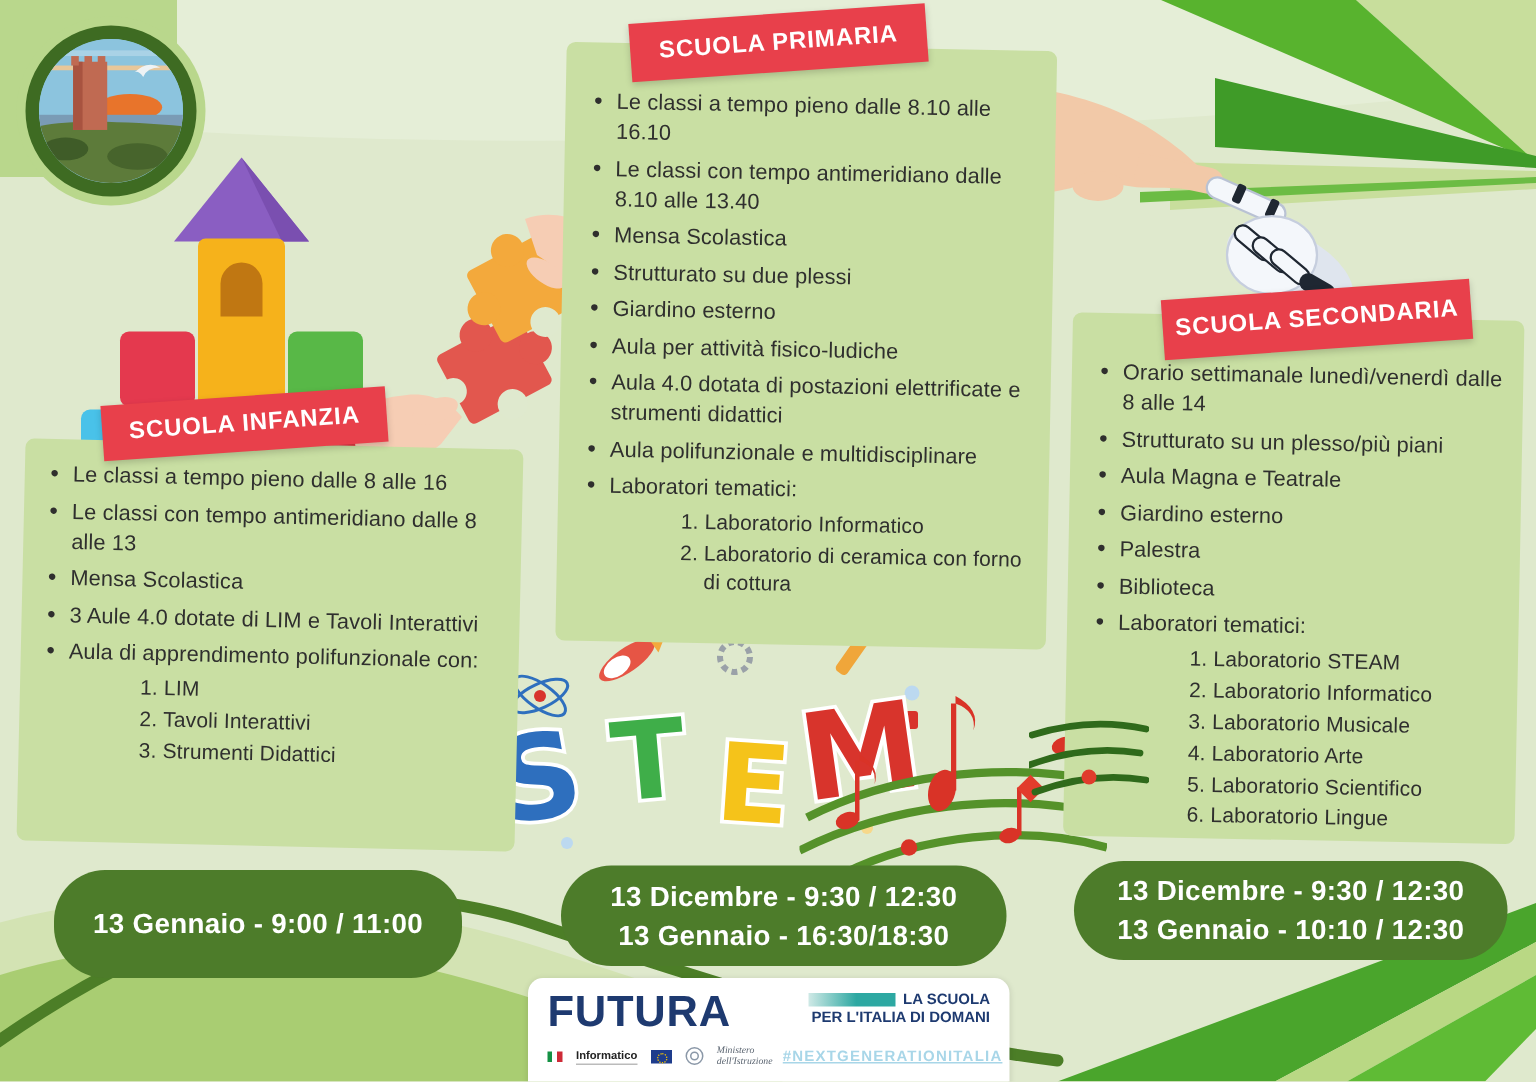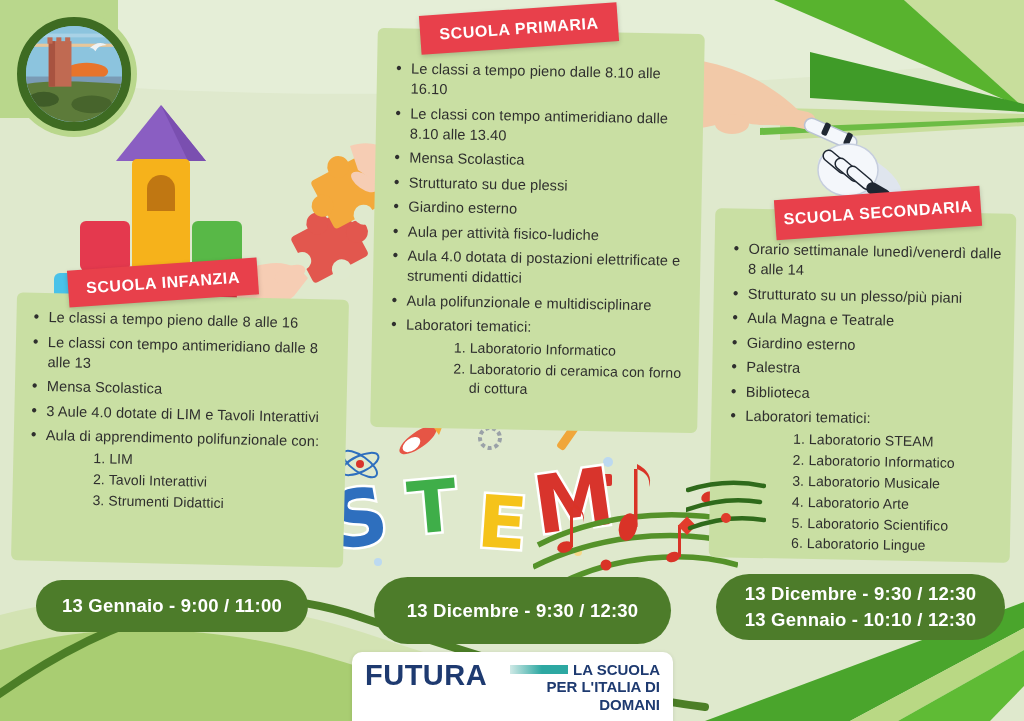--- a/index.html
+++ b/index.html
@@ -41,30 +41,30 @@
   #panel-primaria .bullets{padding:30px 10px 0 34px;}
   #panel-secondaria .bullets{padding:30px 8px 0 34px;}
   .bullets>li{position:relative;font-size:14.5px;line-height:1.38;margin-bottom:4.5px;letter-spacing:.1px;}
   .bullets>li::before{content:"•";position:absolute;left:-15px;top:-1px;font-size:16px;}
   .subs{list-style:decimal;margin:3px 0 0;padding-left:64px;}
   .subs li{font-size:14px;line-height:1.35;margin-bottom:2px;}
 
   .pill{background:#4d7c2a;color:#fff;font-weight:bold;border-radius:34px;display:flex;
     flex-direction:column;align-items:center;justify-content:center;font-size:18.5px;
     line-height:1.4;letter-spacing:.2px;}
-  #pill-infanzia{left:36px;top:580px;width:272px;height:52px;}
+  #pill-infanzia{left:36px;top:580px;width:272px;height:72px;}
   #pill-primaria{left:374px;top:577px;width:297px;height:67px;}
   #pill-secondaria{left:716px;top:574px;width:289px;height:66px;}
 
   
   #futura-card{left:352px;top:652px;width:321px;height:80px;background:#fff;border-radius:10px;
     padding:9px 13px 8px;box-sizing:border-box;box-shadow:0 1px 4px rgba(0,0,0,.12);}
   #futura-card .row1{display:flex;justify-content:space-between;align-items:flex-start;}
   .brand{font-size:29px;font-weight:bold;color:#1e3a70;letter-spacing:.5px;line-height:1;}
-  .tagline{width:172px;text-align:right;color:#1e3a70;font-weight:bold;font-size:15px;line-height:1.15;}
+  .tagline{width:172px;text-align:right;color:#1e3a70;font-weight:bold;font-size:10px;line-height:1.15;}
   .tagline .l1{display:flex;align-items:center;justify-content:flex-end;gap:5px;}
   .teal-bar{display:inline-block;width:58px;height:9px;background:linear-gradient(90deg,#cfe9e6,#2da8a2 55%);}
   #futura-card .row2{display:flex;justify-content:space-between;align-items:center;margin-top:7px;}
   .partners{display:flex;align-items:center;gap:9px;}
   .it-flag{display:inline-block;width:10px;height:7px;
     background:linear-gradient(90deg,#149144 33%,#fff 33% 66%,#ce2b37 66%);}
   .partner-name{font-size:7.5px;font-weight:bold;color:#222;border-bottom:.5px solid #bbb;padding-bottom:1px;}
   .eu-flag{display:inline-block;width:14px;height:9px;background:#1e3c8c;position:relative;}
   .eu-flag::after{content:"";position:absolute;left:4.5px;top:2px;width:5px;height:5px;
     border:1px dotted #f4c400;border-radius:50%;}
@@ -286,20 +286,21 @@
   <path d="M0,34 Q38,20 74,26" fill="none" stroke="#2f6a1b" stroke-width="4.5" stroke-linecap="round"></path>
   <path d="M4,52 Q42,38 78,44" fill="none" stroke="#2f6a1b" stroke-width="4.5" stroke-linecap="round"></path>
   <circle cx="40" cy="42" r="5" fill="#e03c2c"></circle>
 </svg>
 
 <div id="pill-infanzia" class="abs pill">
   <span>13 Gennaio - 9:00 / 11:00</span>
 </div>
 <div id="pill-primaria" class="abs pill">
   <span>13 Dicembre - 9:30 / 12:30</span>
+  <span>13 Gennaio - 16:30/18:30</span>
 </div>
 <div id="pill-secondaria" class="abs pill">
   <span>13 Dicembre - 9:30 / 12:30</span>
   <span>13 Gennaio - 10:10 / 12:30</span>
 </div>
 
 <div id="futura-card" class="abs">
   <div class="row1">
     <div class="brand">FUTURA</div>
     <div class="tagline">

